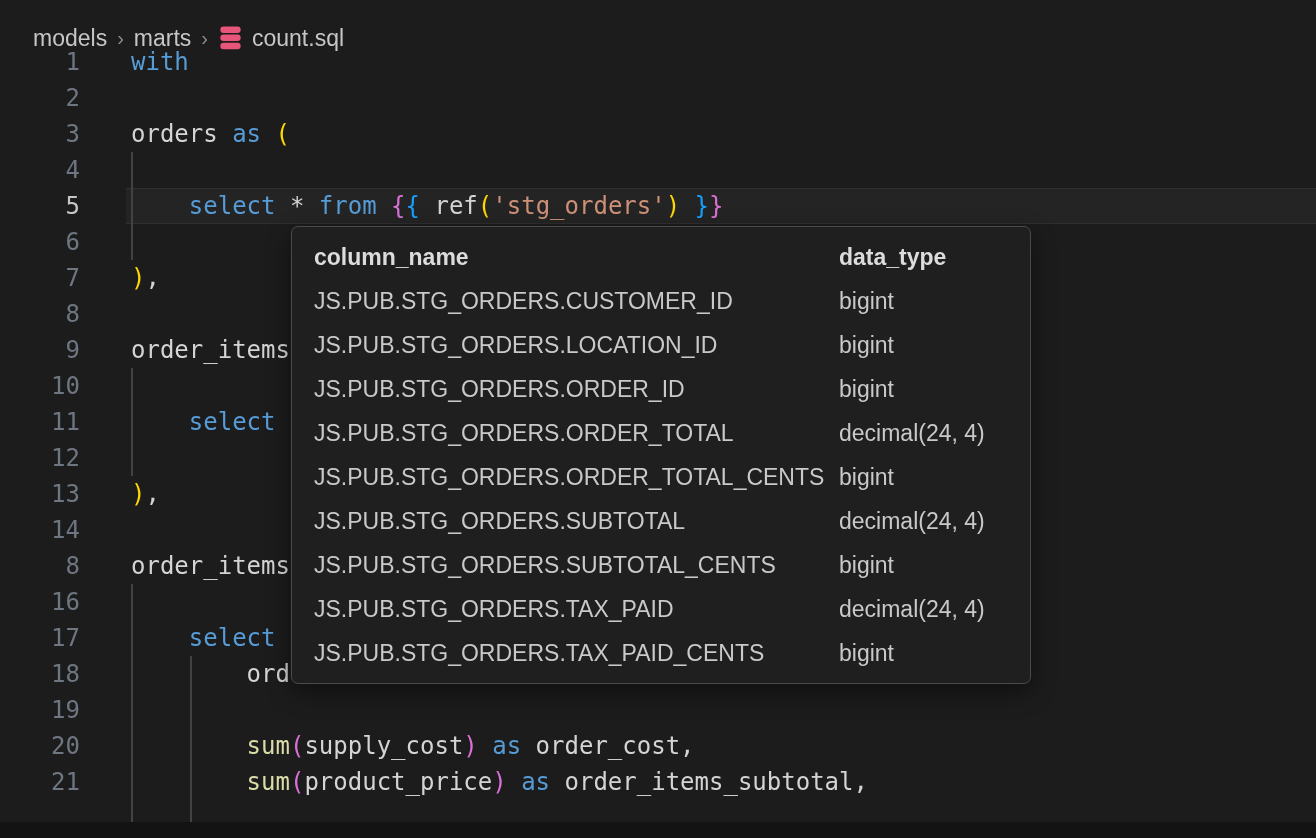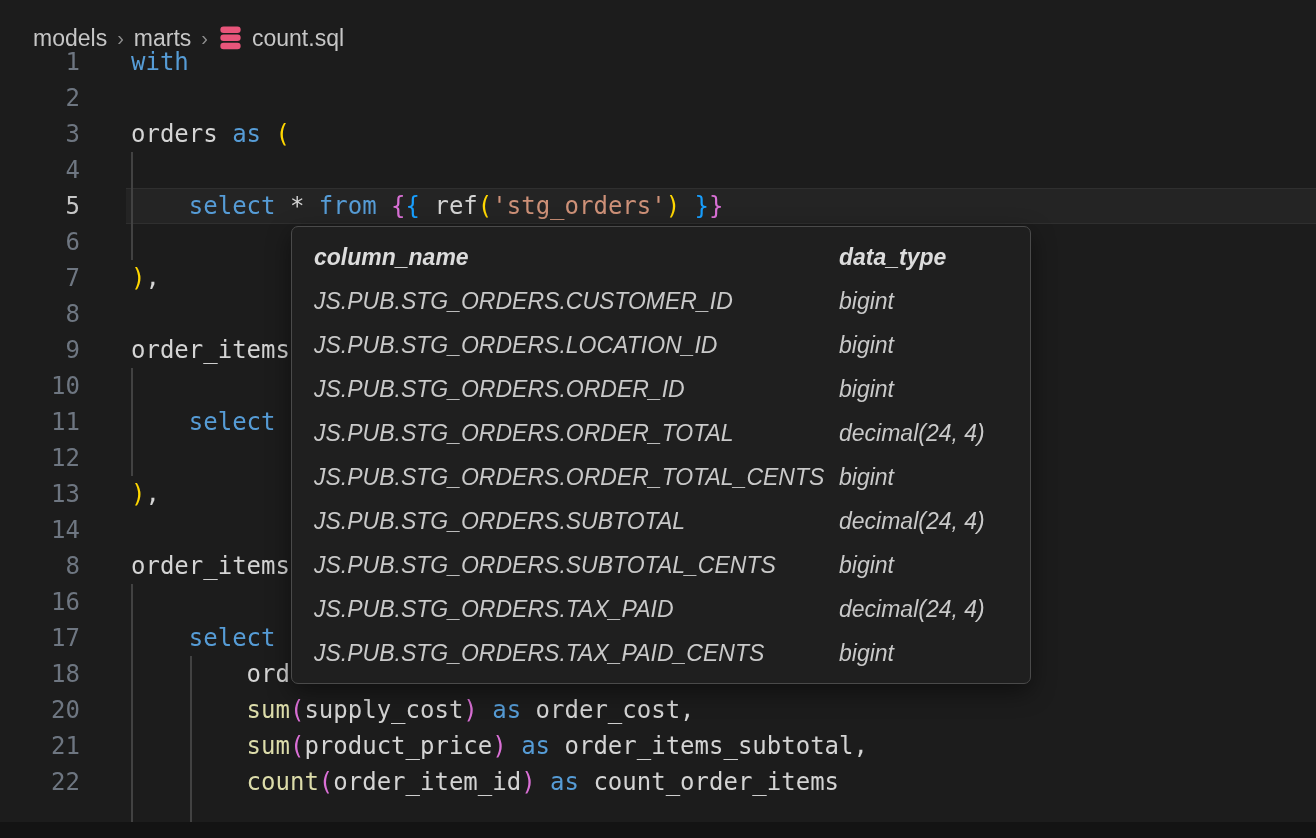--- a/index.html
+++ b/index.html
@@ -53,21 +53,21 @@
   .popup {
     position:absolute; left:291px; top:226px; width:740px;
     box-sizing:border-box; padding:8px 0;
     background:#1f1f1f; border:1px solid #4a4a4a; border-radius:7px;
     box-shadow:0 8px 24px rgba(0,0,0,0.45);
     z-index:20; font-size:23px;
   }
   .popup-row {
     display:grid; grid-template-columns:525px 1fr;
     height:44px; align-items:center; padding:0 22px;
-    white-space:nowrap; color:#c9c9c9;font-style:italic;
+    white-space:nowrap; color:#c9c9c9;
   }
   .popup-row.header { font-weight:bold; color:#dcdcdc; }
 
   
   .bottom-strip {
     position:absolute; left:0; right:0; bottom:0; height:16px;
     background:#131313; z-index:10;
   }
 </style>
 </head>
@@ -156,30 +156,30 @@
       </div>
       <div class="line">
         <span class="num">17</span>
         <span class="codeline"><span class="tok-id">    </span><span class="tok-kw">select</span></span>
       </div>
       <div class="line">
         <span class="num">18</span>
         <span class="codeline"><span class="tok-id">        ord</span></span>
       </div>
       <div class="line">
+        <span class="num">19</span>
+        <span class="codeline"></span>
+      </div>
+      <div class="line">
         <span class="num">20</span>
         <span class="codeline"><span class="tok-id">        </span><span class="tok-fn">sum</span><span class="tok-bp">(</span><span class="tok-id">supply_cost</span><span class="tok-bp">)</span><span class="tok-id"> </span><span class="tok-kw">as</span><span class="tok-id"> order_cost,</span></span>
       </div>
       <div class="line">
         <span class="num">21</span>
         <span class="codeline"><span class="tok-id">        </span><span class="tok-fn">sum</span><span class="tok-bp">(</span><span class="tok-id">product_price</span><span class="tok-bp">)</span><span class="tok-id"> </span><span class="tok-kw">as</span><span class="tok-id"> order_items_subtotal,</span></span>
-      </div>
-      <div class="line">
-        <span class="num">22</span>
-        <span class="codeline"><span class="tok-id">        </span><span class="tok-fn">count</span><span class="tok-bp">(</span><span class="tok-id">order_item_id</span><span class="tok-bp">)</span><span class="tok-id"> </span><span class="tok-kw">as</span><span class="tok-id"> count_order_items</span></span>
       </div>
     </div>
 
   <div class="guides" id="guides">
       <div class="guide" style="left: 131px; top: 152px; height: 108px;"></div>
       <div class="guide" style="left: 131px; top: 368px; height: 108px;"></div>
       <div class="guide" style="left: 131px; top: 584px; height: 238px;"></div>
       <div class="guide" style="left: 190px; top: 656px; height: 166px;"></div>
     </div>
 

